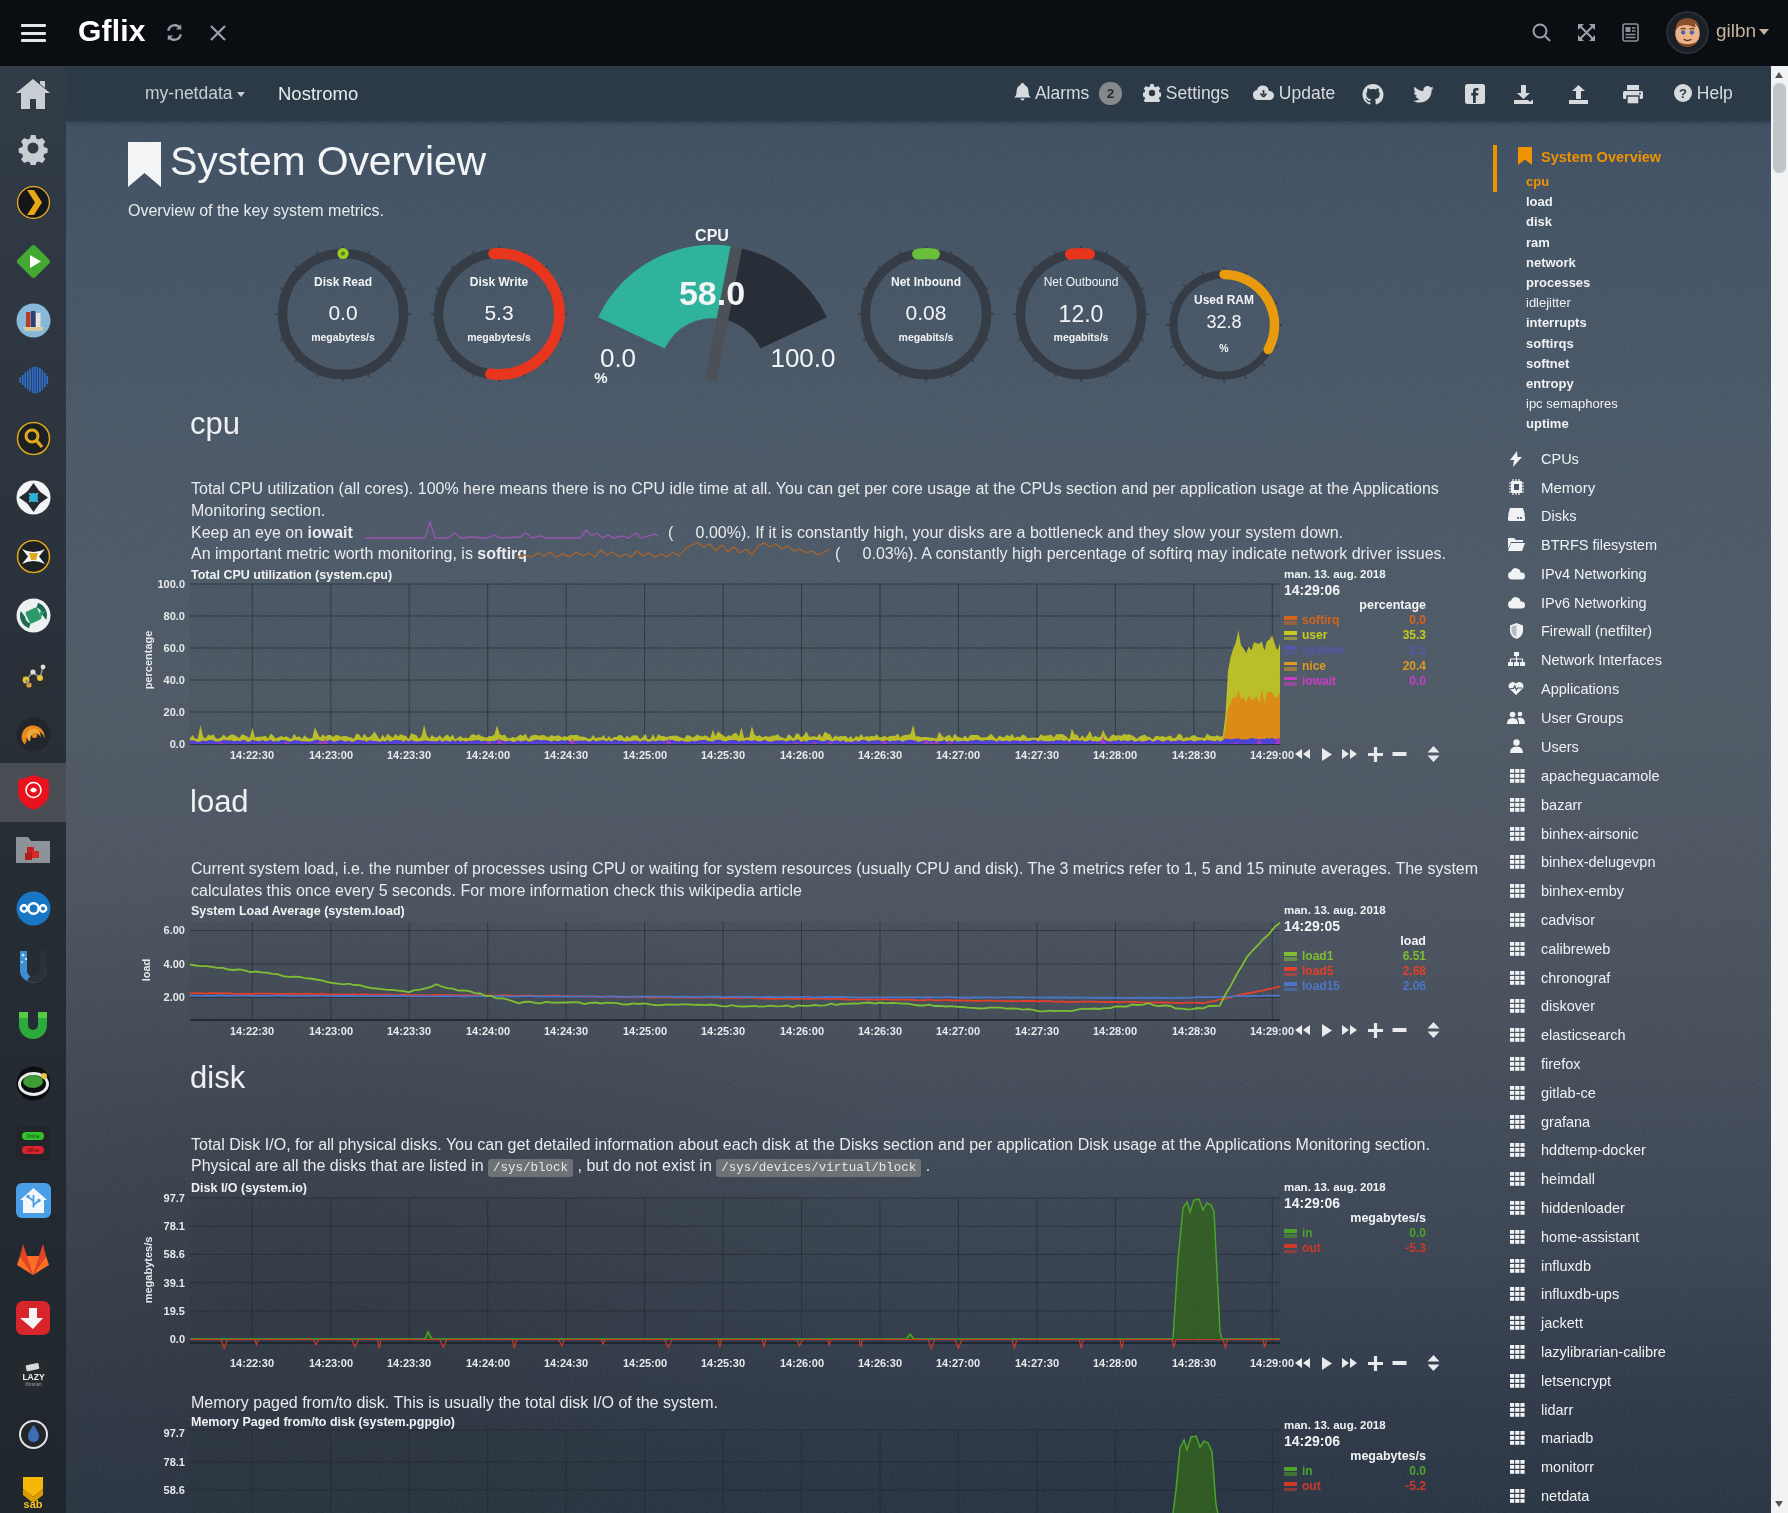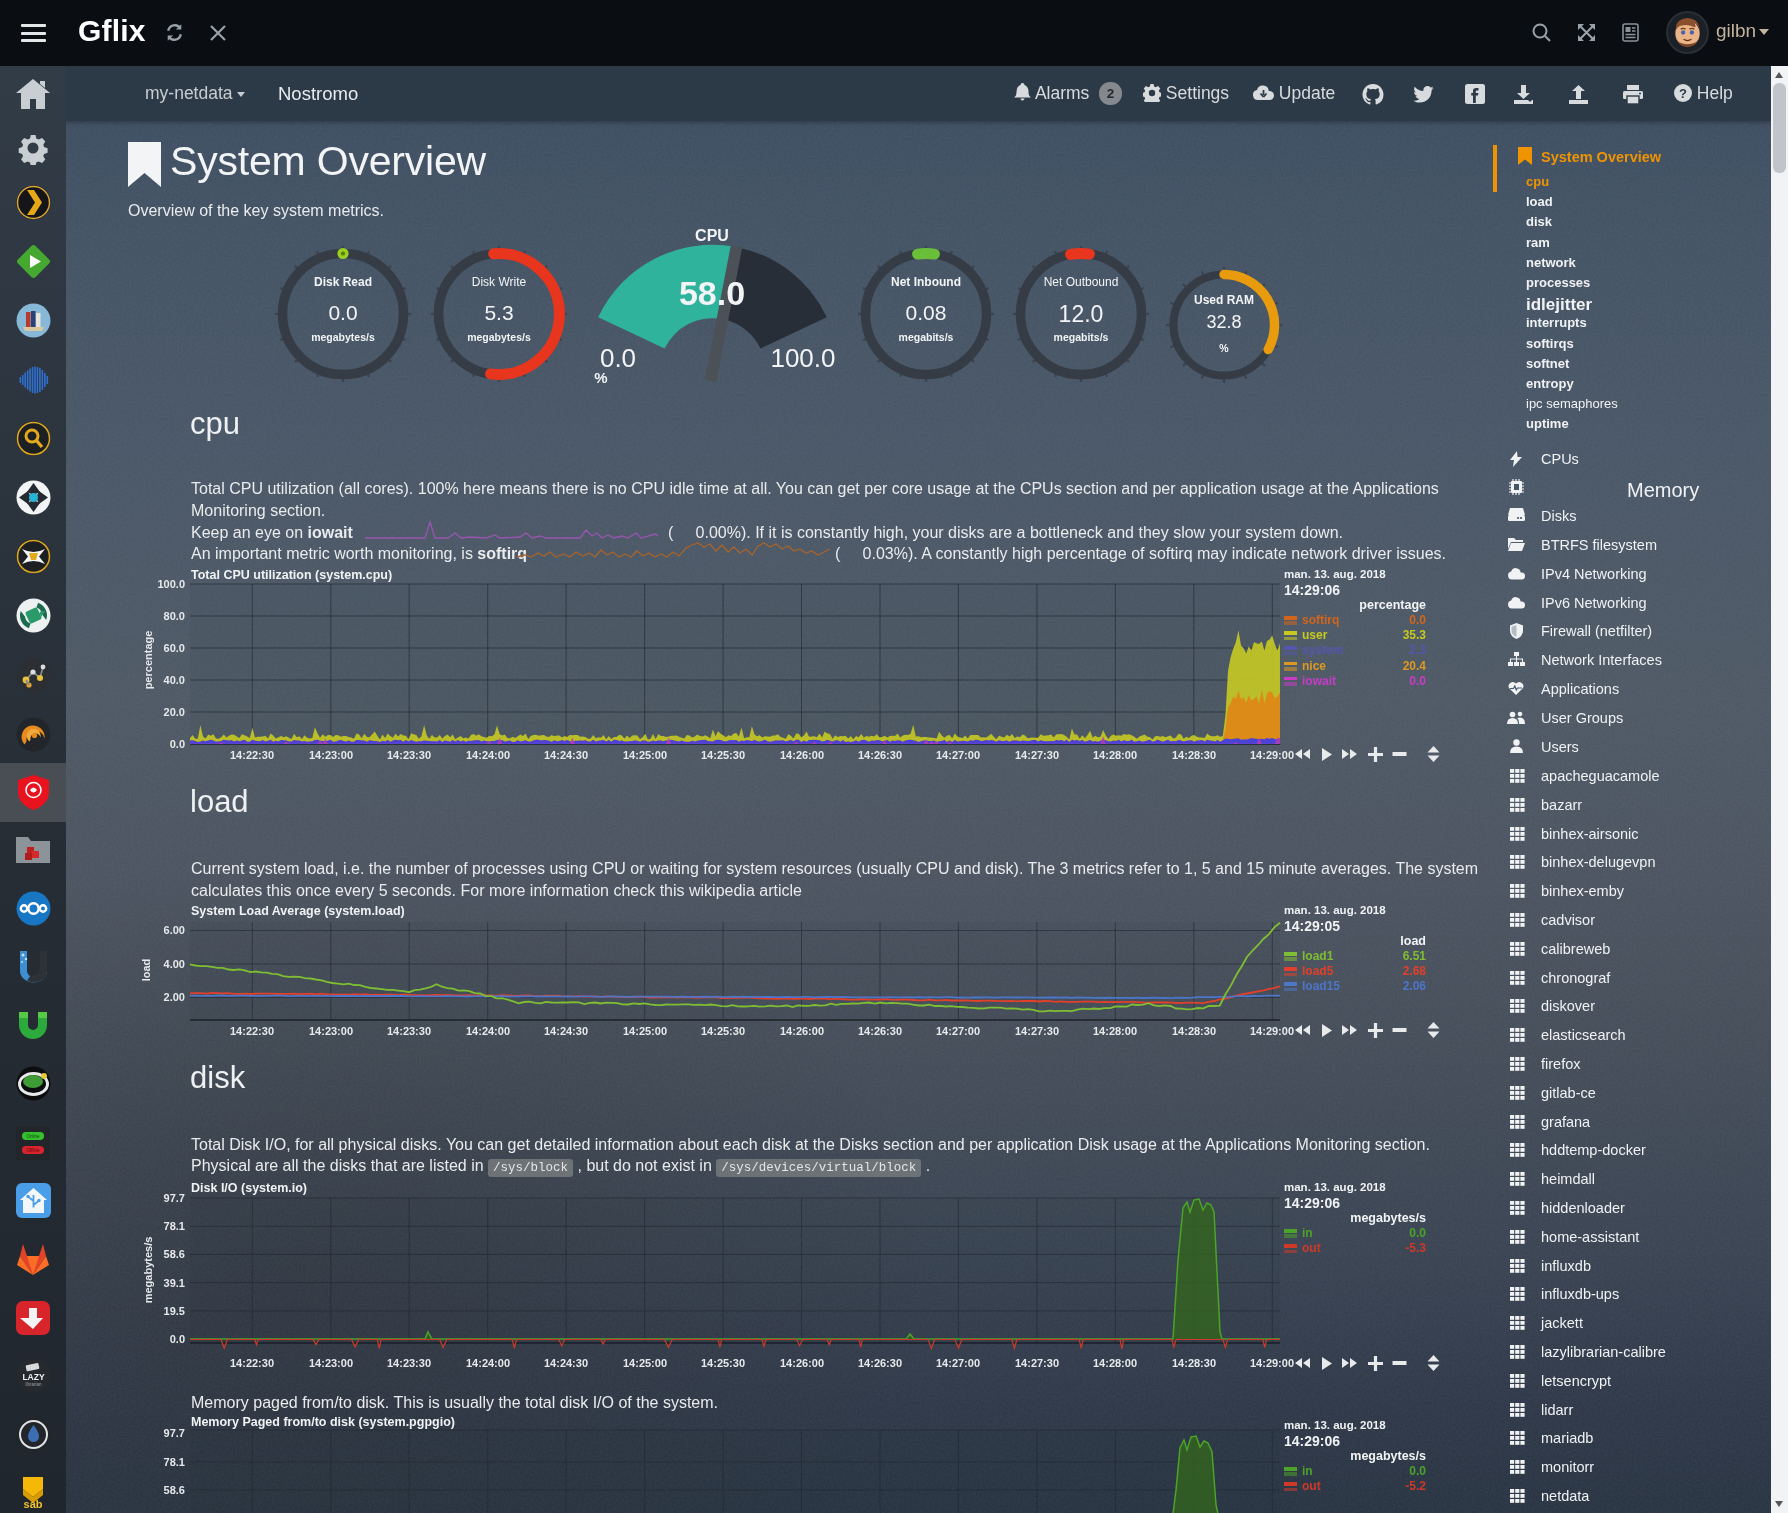--- a/index.html
+++ b/index.html
@@ -445,21 +445,21 @@
       <path d="M1137.3,209.1 L1135.8,205.4" stroke="#3a434e" stroke-width="2.2"></path>
       <circle cx="1158" cy="259" r="50.5" stroke="#353c45" stroke-width="8" fill="none"></circle>
       <path d="M1158.0,208.5 A50.5,50.5 0 0 1 1202.2,283.5" stroke="#e89b0c" stroke-width="9.5" fill="none" stroke-linecap="round"></path>
       <path d="M532.2,251.2 A126.4,126.4 0 0 1 668.9,180.8 L655.9,253.0 A53,53 0 0 0 598.6,282.6Z" fill="#2fb39c"></path>
       <path d="M671.9,181.4 A126.4,126.4 0 0 1 760.8,251.2 L694.4,282.6 A53,53 0 0 0 657.2,253.3Z" fill="#272e37"></path>
       <path d="M676.2,181.6 L664.8,179.4 L638.9,313.9 L650.3,316.1Z" fill="#4b5156"></path>
     </svg>
 <div class="gauge-lab" style="left:207px;top:209px;width:140px;font-size:12px;font-weight:700">Disk Read</div>
 <div class="gauge-lab" style="left:207px;top:235px;width:140px;font-size:21px">0.0</div>
 <div class="gauge-lab" style="left:207px;top:265px;width:140px;font-size:10.5px;font-weight:700">megabytes/s</div>
-<div class="gauge-lab" style="left:363px;top:209px;width:140px;font-size:12px;font-weight:400">Disk Write</div>
+<div class="gauge-lab" style="left:363px;top:209px;width:140px;font-size:12px;font-weight:700">Disk Write</div>
 <div class="gauge-lab" style="left:363px;top:235px;width:140px;font-size:21px">5.3</div>
 <div class="gauge-lab" style="left:363px;top:265px;width:140px;font-size:10.5px;font-weight:700">megabytes/s</div>
 <div class="gauge-lab" style="left:790px;top:209px;width:140px;font-size:12px;font-weight:700">Net Inbound</div>
 <div class="gauge-lab" style="left:790px;top:235px;width:140px;font-size:21px">0.08</div>
 <div class="gauge-lab" style="left:790px;top:265px;width:140px;font-size:10.5px;font-weight:700">megabits/s</div>
 <div class="gauge-lab" style="left:945px;top:209px;width:140px;font-size:12px;font-weight:400">Net Outbound</div>
 <div class="gauge-lab" style="left:945px;top:235px;width:140px;font-size:23px">12.0</div>
 <div class="gauge-lab" style="left:945px;top:265px;width:140px;font-size:10.5px;font-weight:700">megabits/s</div>
 <div class="gauge-lab" style="left:1088px;top:227px;width:140px;font-size:12px;font-weight:700">Used RAM</div>
 <div class="gauge-lab" style="left:1088px;top:246px;width:140px;font-size:18px">32.8</div>
@@ -751,37 +751,37 @@
 <svg style="position:absolute;left:1452px;top:81px" width="14" height="18" viewBox="0 0 14 18">
       <path d="M0 0 h14 v18 L7 12.5 0 18Z" fill="#ef9400"></path>
     </svg>
 <div style="position:absolute;left:1475px;top:83px;color:#ef9400;font-size:14.5px;font-weight:700">System Overview</div>
 <div style="position:absolute;left:1460px;top:108px;color:#ef9400;font-size:13px;font-weight:700">cpu</div>
 <div style="position:absolute;left:1460px;top:128.2px;color:#f0f2f4;font-size:13px;font-weight:700">load</div>
 <div style="position:absolute;left:1460px;top:148.39999999999998px;color:#f0f2f4;font-size:13px;font-weight:700">disk</div>
 <div style="position:absolute;left:1460px;top:168.59999999999997px;color:#f0f2f4;font-size:13px;font-weight:700">ram</div>
 <div style="position:absolute;left:1460px;top:188.79999999999995px;color:#f0f2f4;font-size:13px;font-weight:700">network</div>
 <div style="position:absolute;left:1460px;top:208.99999999999994px;color:#f0f2f4;font-size:13px;font-weight:700">processes</div>
-<div style="position:absolute;left:1460px;top:229.19999999999993px;color:#f0f2f4;font-size:17px;font-weight:700">idlejitter</div>
+<div style="position:absolute;left:1460px;top:229.19999999999993px;color:#f0f2f4;font-size:13px;font-weight:400">idlejitter</div>
 <div style="position:absolute;left:1460px;top:249.39999999999992px;color:#f0f2f4;font-size:13px;font-weight:700">interrupts</div>
 <div style="position:absolute;left:1460px;top:269.5999999999999px;color:#f0f2f4;font-size:13px;font-weight:700">softirqs</div>
 <div style="position:absolute;left:1460px;top:289.7999999999999px;color:#f0f2f4;font-size:13px;font-weight:700">softnet</div>
 <div style="position:absolute;left:1460px;top:309.9999999999999px;color:#f0f2f4;font-size:13px;font-weight:700">entropy</div>
 <div style="position:absolute;left:1460px;top:330.1999999999999px;color:#f0f2f4;font-size:13px;font-weight:400">ipc semaphores</div>
 <div style="position:absolute;left:1460px;top:350.39999999999986px;color:#f0f2f4;font-size:13px;font-weight:700">uptime</div>
 <div style="position:absolute;left:1440px;top:385px;width:20px;text-align:center"><svg width="12" height="16" viewBox="0 0 12 16">
         <path d="M7 0 L0 9 h4 L3 16 L12 6 H7.5Z" fill="#f0f2f4"></path>
       </svg></div>
 <div style="position:absolute;left:1475px;top:385px;color:#f0f2f4;font-size:14.5px">CPUs</div>
 <div style="position:absolute;left:1440px;top:413px;width:20px;text-align:center"><svg width="15" height="16" viewBox="0 0 15 16">
         <rect x="2" y="2" width="11" height="12" rx="1" fill="#f0f2f4"></rect>
         <path d="M0 4h2M0 7h2M0 10h2M0 13h2M13 4h2M13 7h2M13 10h2M13 13h2M4 0v2M7 0v2M10 0v2M4 14v2M7 14v2M10 14v2" stroke="#f0f2f4" stroke-width="1.2"></path>
         <rect x="5" y="5" width="5" height="6" fill="#46566a"></rect>
       </svg></div>
-<div style="position:absolute;left:1561px;top:413px;color:#f0f2f4;font-size:20px">Memory</div>
+<div style="position:absolute;left:1475px;top:413px;color:#f0f2f4;font-size:15px">Memory</div>
 <div style="position:absolute;left:1440px;top:442px;width:20px;text-align:center"><svg width="17" height="14" viewBox="0 0 17 14">
         <path d="M2 0 h13 l2 7 H0Z" fill="#f0f2f4"></path>
         <rect x="0" y="7" width="17" height="6" rx="1.5" fill="#f0f2f4"></rect>
         <circle cx="13" cy="10" r="1.1" fill="#46566a"></circle>
         <circle cx="10" cy="10" r="1.1" fill="#46566a"></circle>
       </svg></div>
 <div style="position:absolute;left:1475px;top:442px;color:#f0f2f4;font-size:14.5px">Disks</div>
 <div style="position:absolute;left:1440px;top:471px;width:20px;text-align:center"><svg width="17" height="14" viewBox="0 0 17 14">
         <path d="M0 1 h6 l2 2 h7 v2 H3 L0 12Z" fill="#f0f2f4"></path>
         <path d="M3 6 h14 l-3 8 H0Z" fill="#f0f2f4"></path>

